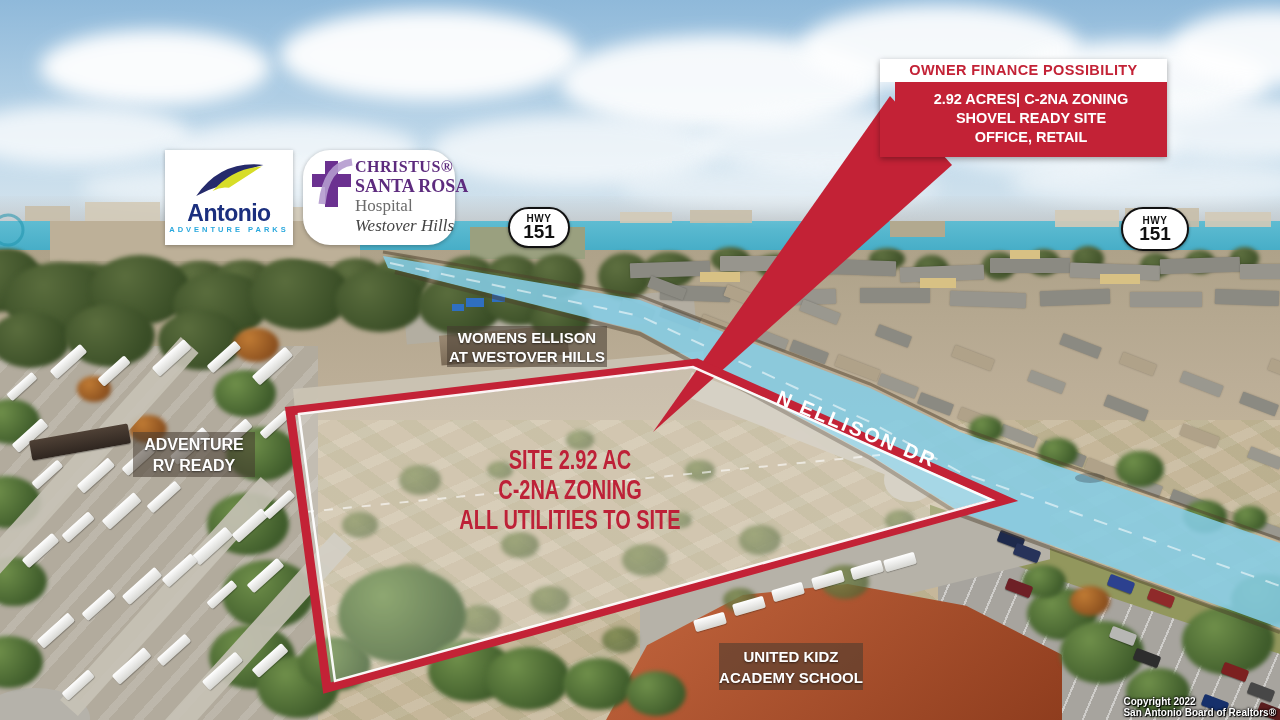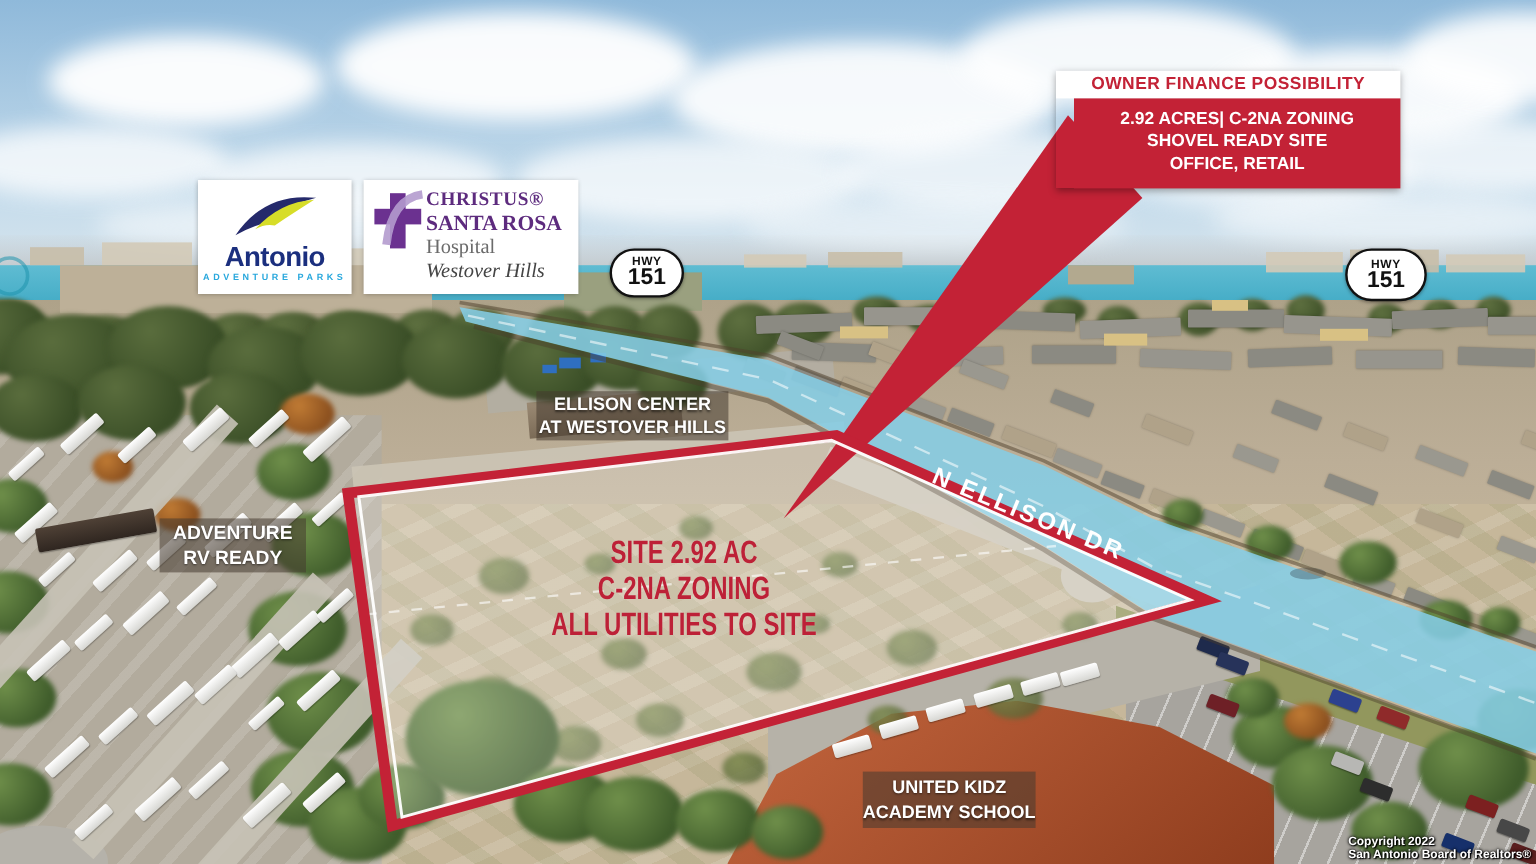--- a/index.html
+++ b/index.html
@@ -47,21 +47,21 @@
   .anno{z-index:40;}
   .banner{left:880px;top:59px;width:287px;box-shadow:0 2px 6px rgba(0,0,0,.35);}
   .banner-header{height:23px;line-height:23px;background:#fff;color:#c32236;font-weight:bold;
     font-size:14.5px;text-align:center;letter-spacing:.4px;}
   .banner-body{margin-left:15px;background:#c32236;color:#fff;font-weight:bold;font-size:14.5px;
     line-height:19px;text-align:center;padding:8px 2px 10px 2px;}
   .logobox{background:#fff;box-shadow:0 1px 4px rgba(0,0,0,.3);}
   .seaworld{left:165px;top:150px;width:128px;height:95px;text-align:center;}
   .sw-name{margin-top:-4px;color:#1b2f7e;font-weight:bold;font-size:23px;letter-spacing:-.5px;line-height:24px;}
   .sw-tag{color:#29a8dd;font-weight:bold;font-size:7.5px;letter-spacing:3px;line-height:10px;}
-  .christus{left:303px;top:150px;width:179px;height:95px;}
+  .christus{left:303px;top:150px;width:152px;height:95px;border-radius:27px;}
   .ch-text{position:absolute;left:52px;top:8px;width:126px;font-family:"Liberation Serif",serif;}
   .ch-l1{color:#5d2b7e;font-weight:bold;font-size:16px;line-height:18px;letter-spacing:.5px;}
   .ch-l2{color:#5d2b7e;font-weight:bold;font-size:18px;line-height:20px;}
   .ch-l3{color:#6b6b6b;font-size:17px;line-height:20px;}
   .ch-l4{color:#444;font-style:italic;font-size:17px;line-height:20px;}
   .shield{background:#fff;border:2.5px solid #111;border-radius:50px;display:flex;flex-direction:column;
     align-items:center;justify-content:center;box-shadow:0 1px 3px rgba(0,0,0,.4);}
   .shield .hwy{font-size:10px;font-weight:bold;line-height:9px;letter-spacing:.5px;color:#111;}
   .shield .num{font-size:19px;font-weight:bold;line-height:18px;color:#111;}
   .maplabel{background:rgba(70,58,48,.55);color:#fff;font-weight:bold;text-align:center;
@@ -364,21 +364,21 @@
   <div class="abs anno shield" style="left:508px;top:207px;width:58px;height:37px;">
     <div class="hwy">HWY</div>
     <div class="num">151</div>
   </div>
   <div class="abs anno shield" style="left:1121px;top:207px;width:64px;height:40px;">
     <div class="hwy">HWY</div>
     <div class="num">151</div>
   </div>
 
   <div class="abs anno maplabel lbl-womens">
-    <div>ELLISON CENTER</div>
+    <div>WOMENS ELLISON</div>
     <div>AT WESTOVER HILLS</div>
   </div>
   <div class="abs anno maplabel lbl-rv">
     <div>ADVENTURE</div>
     <div>RV READY</div>
   </div>
   <div class="abs anno maplabel lbl-school">
     <div>UNITED KIDZ</div>
     <div>ACADEMY SCHOOL</div>
   </div>

